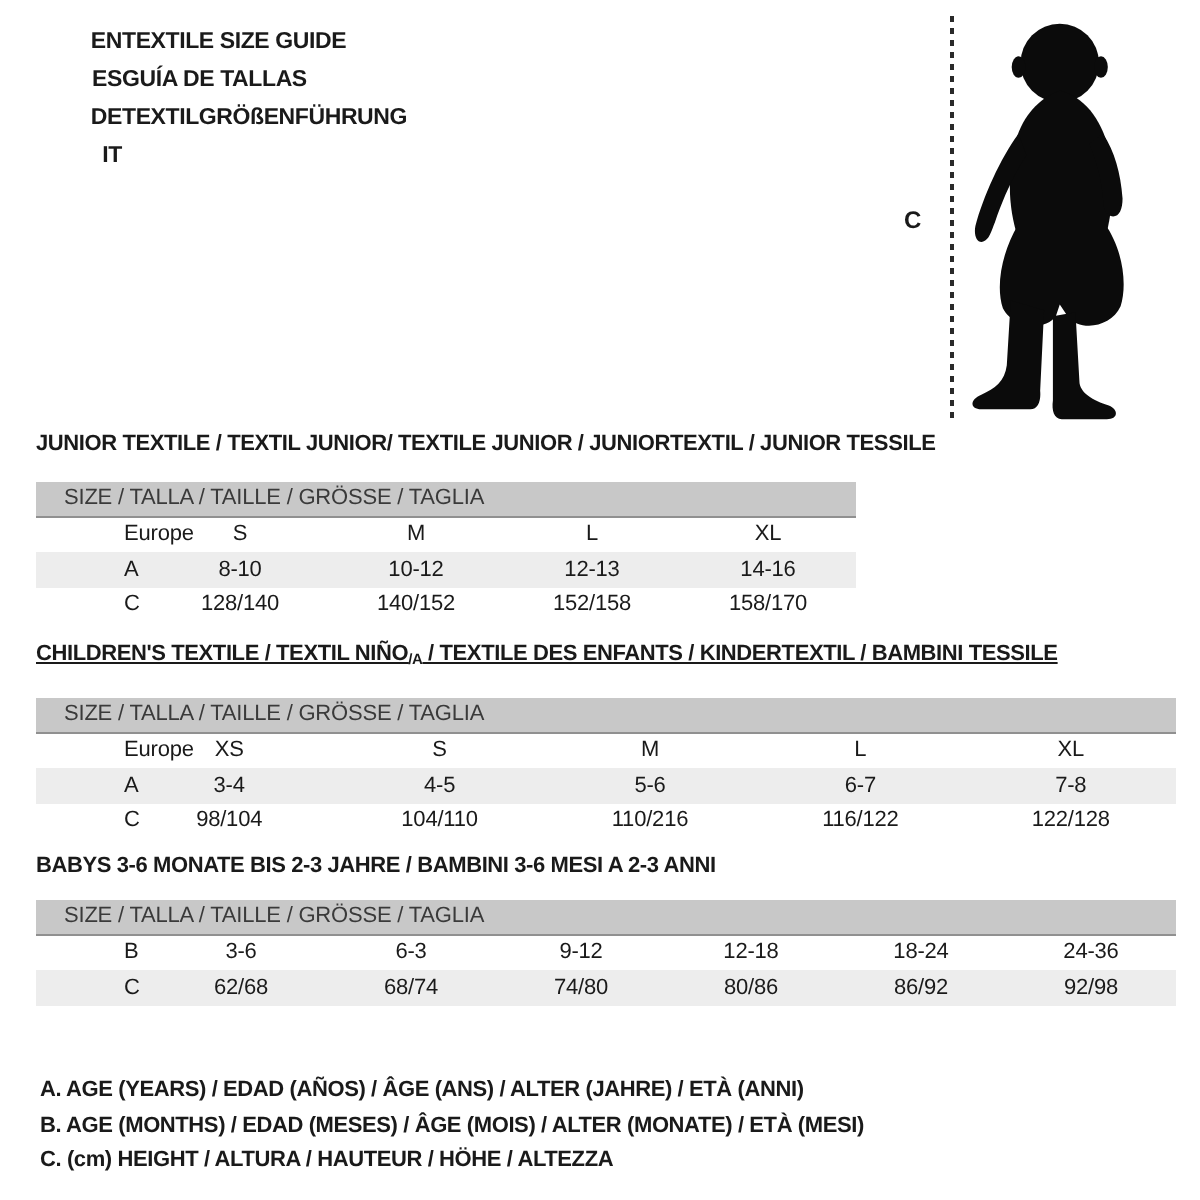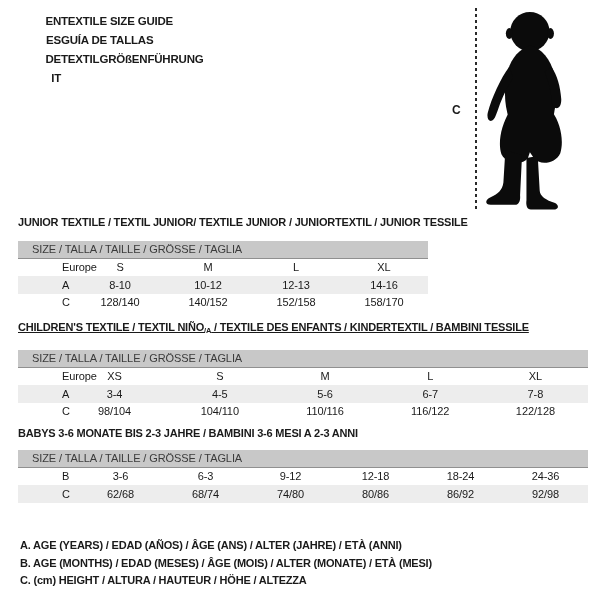--- a/index.html
+++ b/index.html
@@ -211,21 +211,21 @@
           <span class="cell">3-4</span>
           <span class="cell">4-5</span>
           <span class="cell">5-6</span>
           <span class="cell">6-7</span>
           <span class="cell">7-8</span>
         </div>
         <div class="tbl-row" style="grid-template-columns: var(--labelw) repeat(5, 1fr);">
           <span class="row-label">C</span>
           <span class="cell">98/104</span>
           <span class="cell">104/110</span>
-          <span class="cell">110/116</span>
+          <span class="cell">110/216</span>
           <span class="cell">116/122</span>
           <span class="cell">122/128</span>
         </div>
       </div>
   </div>
 
   <div class="size-table-section" id="section-babies">
     <div class="section-title">
         <div class="title-line"><span>BABYS 3-6 MONATE BIS 2-3 JAHRE / BAMBINI 3-6 MESI A 2-3 ANNI</span></div>
       </div>

